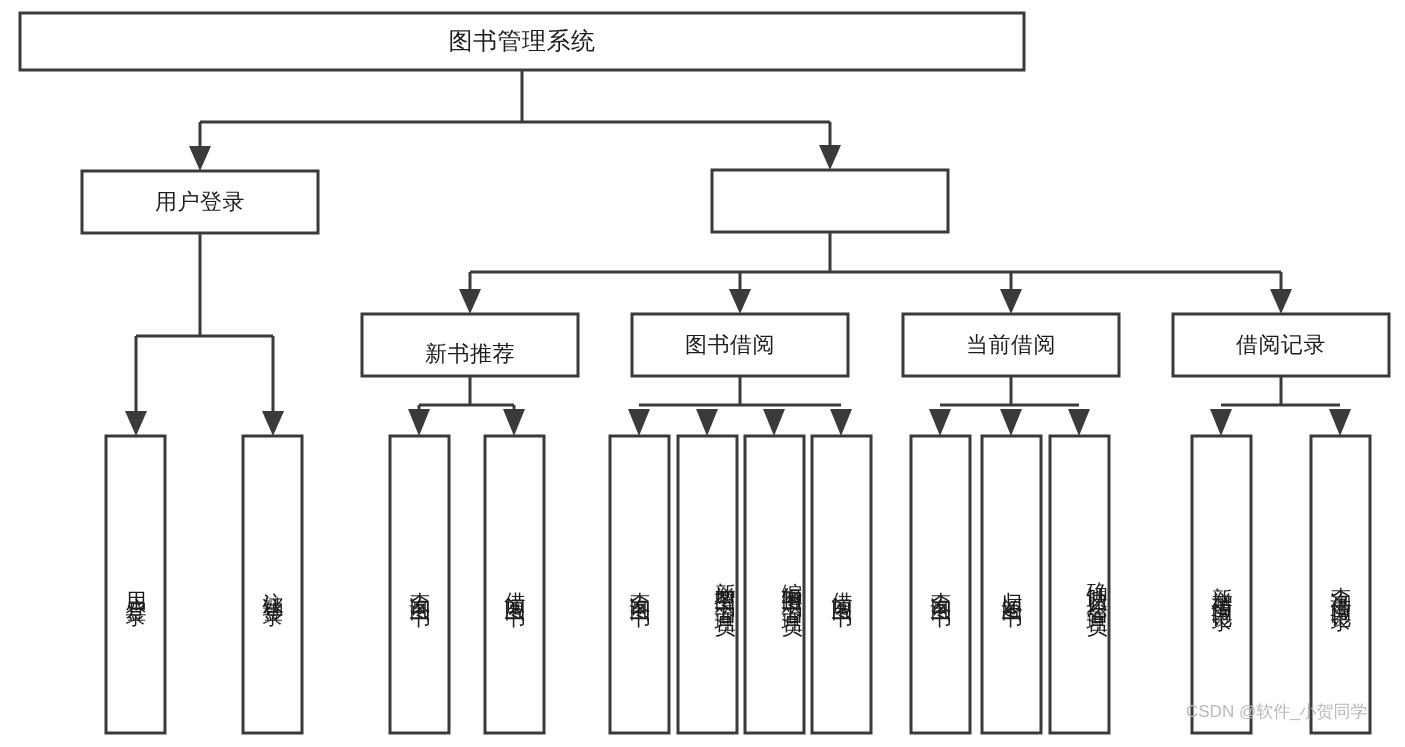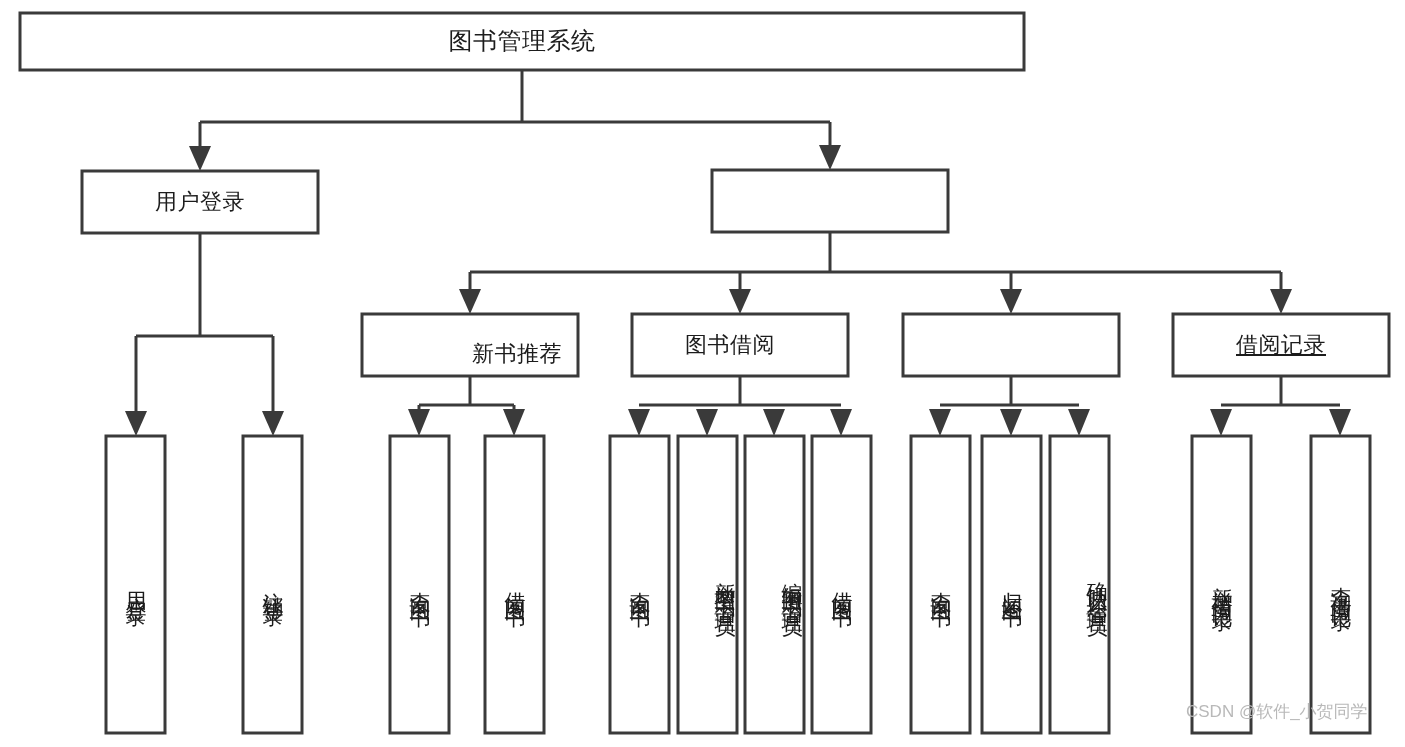--- a/index.html
+++ b/index.html
@@ -177,23 +177,24 @@
     <rect class="node-box" x="982" y="436" width="59" height="297"></rect>
     <rect class="node-box" x="1050" y="436" width="59" height="297"></rect>
     <rect class="node-box" x="1192" y="436" width="59" height="297"></rect>
     <rect class="node-box" x="1311" y="436" width="59" height="297"></rect>
   </svg>
 
   <div class="node-label horizontal" style="left:20px; top:13px; width:1004px; height:57px; font-size:24px;">图书管理系统</div>
 
   <div class="node-label horizontal" style="left:82px; top:171px; width:236px; height:62px;">用户登录</div>
 
-  <div class="node-label horizontal" style="left:362px; top:314px; width:216px; height:80px;margin-left:47px;">新书推荐</div>
+  <div class="node-label horizontal" style="left:362px; top:314px; width:216px; height:80px;">新书推荐</div>
   <div class="node-label horizontal" style="left:632px; top:314px; width:196px; height:62px;">图书借阅</div>
-  <div class="node-label horizontal" style="left:1173px; top:314px; width:216px; height:62px;text-decoration:underline;">借阅记录</div>
+  <div class="node-label horizontal" style="left:903px; top:314px; width:216px; height:62px;">当前借阅</div>
+  <div class="node-label horizontal" style="left:1173px; top:314px; width:216px; height:62px;">借阅记录</div>
 
   <div class="node-label vertical" style="left:106px; top:436px; width:59px; height:297px;">用户登录</div>
   <div class="node-label vertical" style="left:243px; top:436px; width:59px; height:297px;">注销登录</div>
   <div class="node-label vertical" style="left:390px; top:436px; width:59px; height:297px;">查询图书</div>
   <div class="node-label vertical" style="left:485px; top:436px; width:59px; height:297px;">借阅图书</div>
   <div class="node-label vertical" style="left:610px; top:436px; width:59px; height:297px;">查询图书</div>
   <div class="node-label vertical top-aligned" style="left:678px; top:436px; width:59px; height:297px;">新增图书（管理员）</div>
   <div class="node-label vertical top-aligned" style="left:745px; top:436px; width:59px; height:297px;">编辑图书（管理员）</div>
   <div class="node-label vertical" style="left:812px; top:436px; width:59px; height:297px;">借阅图书</div>
   <div class="node-label vertical" style="left:911px; top:436px; width:59px; height:297px;">查询图书</div>

